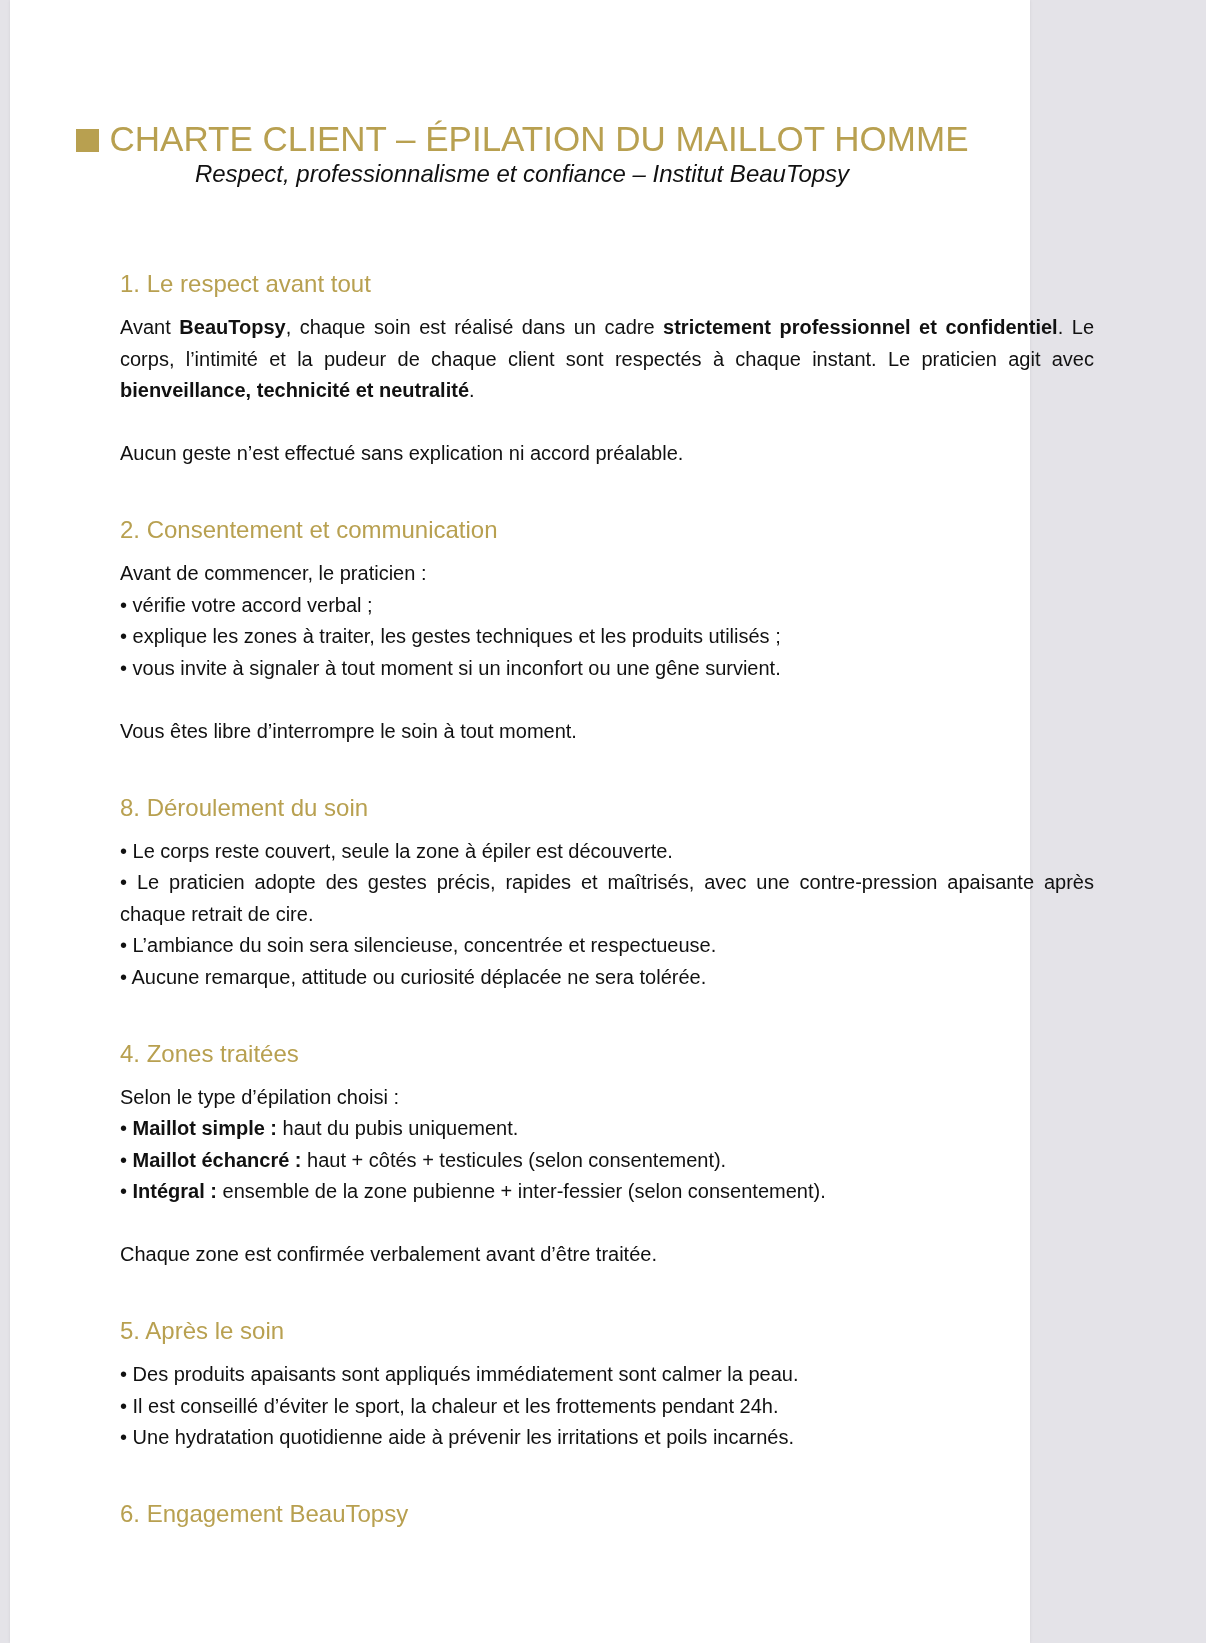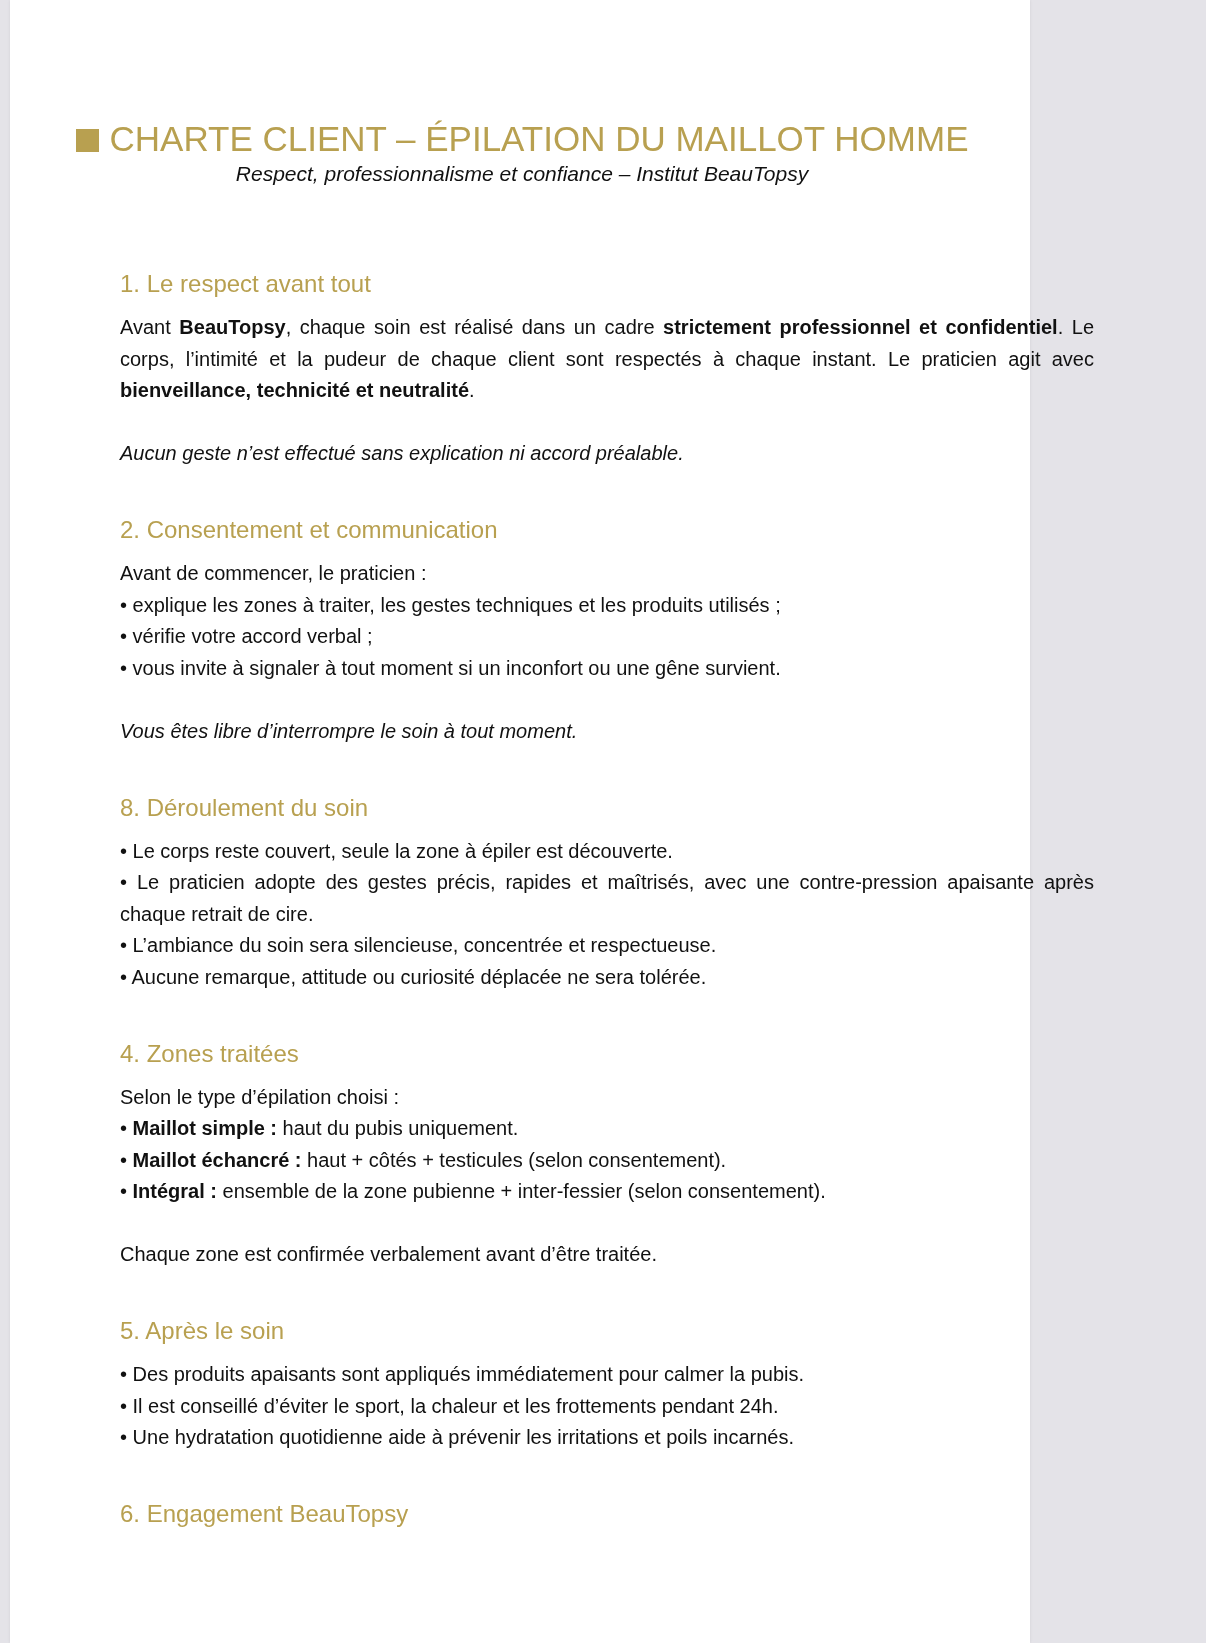--- a/index.html
+++ b/index.html
@@ -17,33 +17,33 @@
     .header { position: absolute; left: 0; right: 0; top: 118px; text-align: center; }
     .title {
       font-size: 35px; color: #b8a050; letter-spacing: 0px; line-height: 42px;
       display: inline-flex; align-items: center; margin-left: 4px;
     }
     .title-square {
       display: inline-block; width: 23px; height: 23px; background: #b8a050;
       margin-right: 11px; position: relative; top: 1px;
     }
     .subtitle {
-      font-size: 21px; font-style: italic; color: #111; line-height: 28px; margin-top: 0px;
+      font-size: 24px; font-style: italic; color: #111; line-height: 28px; margin-top: 0px;
       padding-left: 4px;
     }
     .content { position: absolute; left: 110px; width: 974px; top: 268px; }
     h2 {
       font-weight: normal; font-size: 24px; color: #b8a050; margin: 0;
       line-height: 32px;
     }
     p {
       margin: 0; font-size: 20px; line-height: 31.6px; color: #111;
     }
     .justify { text-align: justify; }
-    .it { font-style: italic; }
+    .it { }
     b { font-weight: bold; }
     .gap-after-h { height: 12px; }
     .gap-para { height: 31.6px; }
     .gap-section { height: 44px; }
   </style>
 </head>
 <body>
 
 <div class="page">
 
@@ -63,22 +63,22 @@
       <p class="justify"><span>Avant </span><b>BeauTopsy</b><span>, chaque soin est réalisé dans un cadre </span><b>strictement professionnel et confidentiel</b><span>. Le corps, l’intimité et la pudeur de chaque client sont respectés à chaque instant. Le praticien agit avec </span><b>bienveillance, technicité et neutralité</b><span>.</span></p>
       <div class="gap-para"></div>
       <p class="it">Aucun geste n’est effectué sans explication ni accord préalable.</p>
     </section>
     <div class="gap-section"></div>
 
     <section>
       <h2>2. Consentement et communication</h2>
       <div class="gap-after-h"></div>
       <p>Avant de commencer, le praticien :</p>
+      <p>• vérifie votre accord verbal ;</p>
       <p>• explique les zones à traiter, les gestes techniques et les produits utilisés ;</p>
-      <p>• vérifie votre accord verbal ;</p>
       <p>• vous invite à signaler à tout moment si un inconfort ou une gêne survient.</p>
       <div class="gap-para"></div>
       <p class="it">Vous êtes libre d’interrompre le soin à tout moment.</p>
     </section>
     <div class="gap-section"></div>
 
     <section>
       <h2>8. Déroulement du soin</h2>
       <div class="gap-after-h"></div>
       <p>• Le corps reste couvert, seule la zone à épiler est découverte.</p>
@@ -96,21 +96,21 @@
       <p><span>• </span><b>Maillot échancré :</b><span> haut + côtés + testicules (selon consentement).</span></p>
       <p><span>• </span><b>Intégral :</b><span> ensemble de la zone pubienne + inter-fessier (selon consentement).</span></p>
       <div class="gap-para"></div>
       <p>Chaque zone est confirmée verbalement avant d’être traitée.</p>
     </section>
     <div class="gap-section"></div>
 
     <section>
       <h2>5. Après le soin</h2>
       <div class="gap-after-h"></div>
-      <p>• Des produits apaisants sont appliqués immédiatement pour calmer la pubis.</p>
+      <p>• Des produits apaisants sont appliqués immédiatement sont calmer la peau.</p>
       <p>• Il est conseillé d’éviter le sport, la chaleur et les frottements pendant 24h.</p>
       <p>• Une hydratation quotidienne aide à prévenir les irritations et poils incarnés.</p>
     </section>
     <div class="gap-section"></div>
 
     <section>
       <h2>6. Engagement BeauTopsy</h2>
     </section>
 
   </div>

